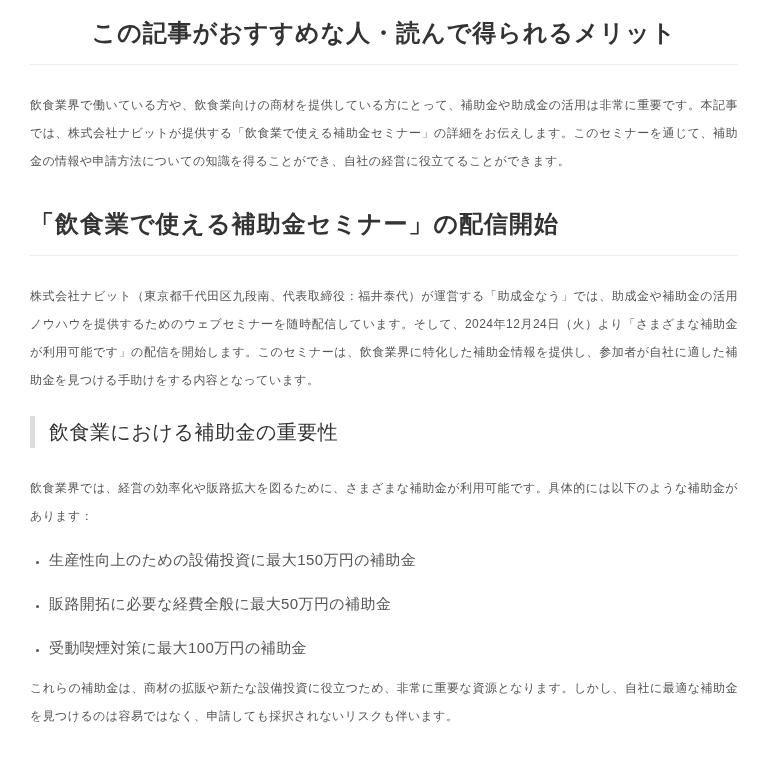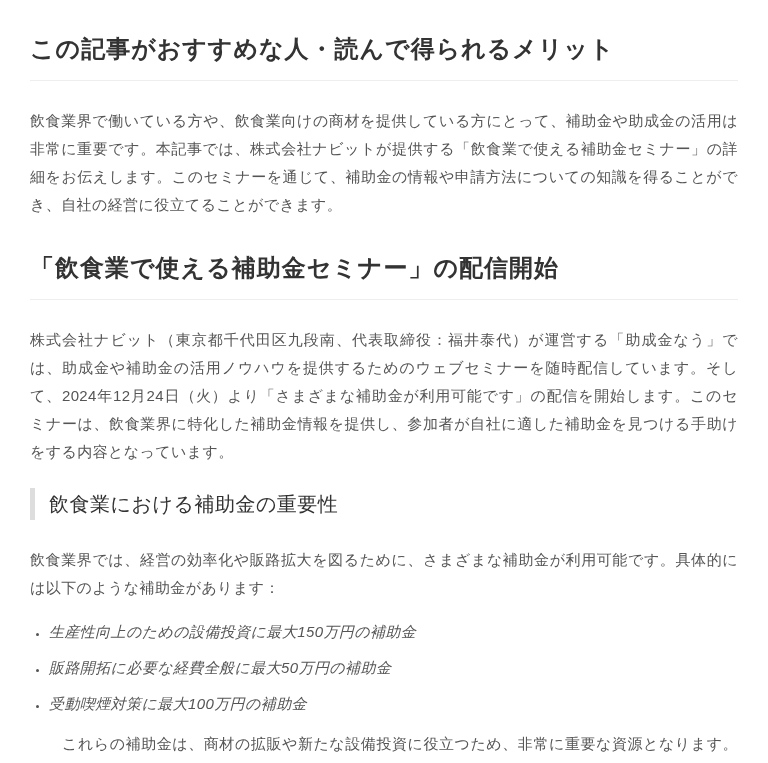--- a/index.html
+++ b/index.html
@@ -23,23 +23,25 @@
     font-size: 24px;
     line-height: 34px;
     font-weight: 700;
     letter-spacing: 1px;
     color: #333333;
     margin: 32px 0 0;
     padding: 0 0 14px;
     border-bottom: 1px solid #eeeeee;
   }
   .section-heading.first {
+    margin-top: 16px;
+    text-align: center;
   }
   .body-para {
-    font-size: 15px;
+    font-size: 12px;
     line-height: 28px;
     letter-spacing: 0.4px;
     color: #555555;
     margin: 26px 0 0;
     text-align: justify;
   }
   .sub-heading {
     font-size: 20px;
     line-height: 32px;
     font-weight: 400;
@@ -52,30 +54,28 @@
   .bullet-list {
     margin: 16px 0 0;
     padding: 0 0 0 19px;
     font-size: 15px;
     letter-spacing: 0.4px;
     color: #555555;
     list-style: disc;
   }
   .bullet-list li {
     line-height: 28px;
-    margin: 8px 0 5px;
-    font-style: italic;
+    margin: 16px 0 5px;
   }
   .bullet-list li::marker {
     font-size: 11px;
     color: #555555;
   }
   .body-para.last {
     margin-top: 12px;
-    margin-left: 32px;
   }
 </style>
 </head>
 <body>
 
 <div class="article">
 
   <h2 class="section-heading first">この記事がおすすめな人・読んで得られるメリット</h2>
 
   <p class="body-para">飲食業界で働いている方や、飲食業向けの商材を提供している方にとって、補助金や助成金の活用は非常に重要です。本記事では、株式会社ナビットが提供する「飲食業で使える補助金セミナー」の詳細をお伝えします。このセミナーを通じて、補助金の情報や申請方法についての知識を得ることができ、自社の経営に役立てることができます。</p>

